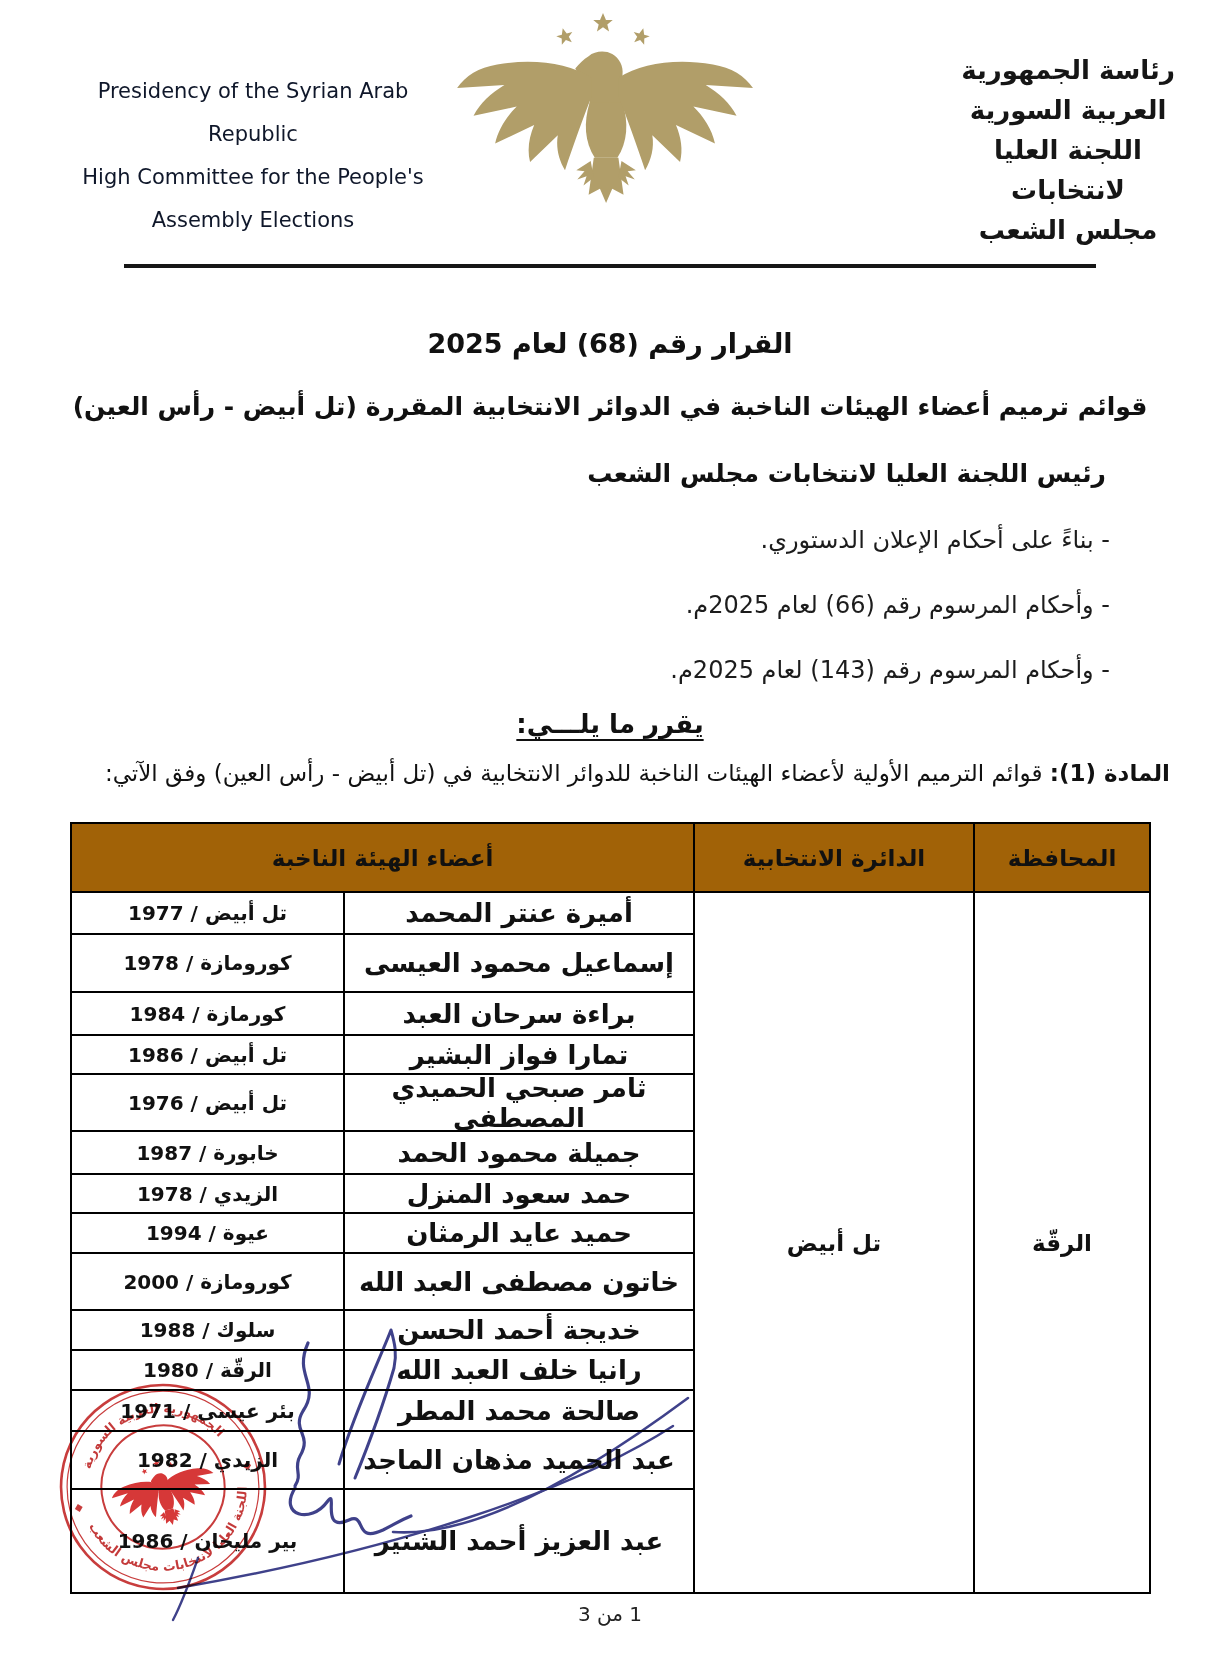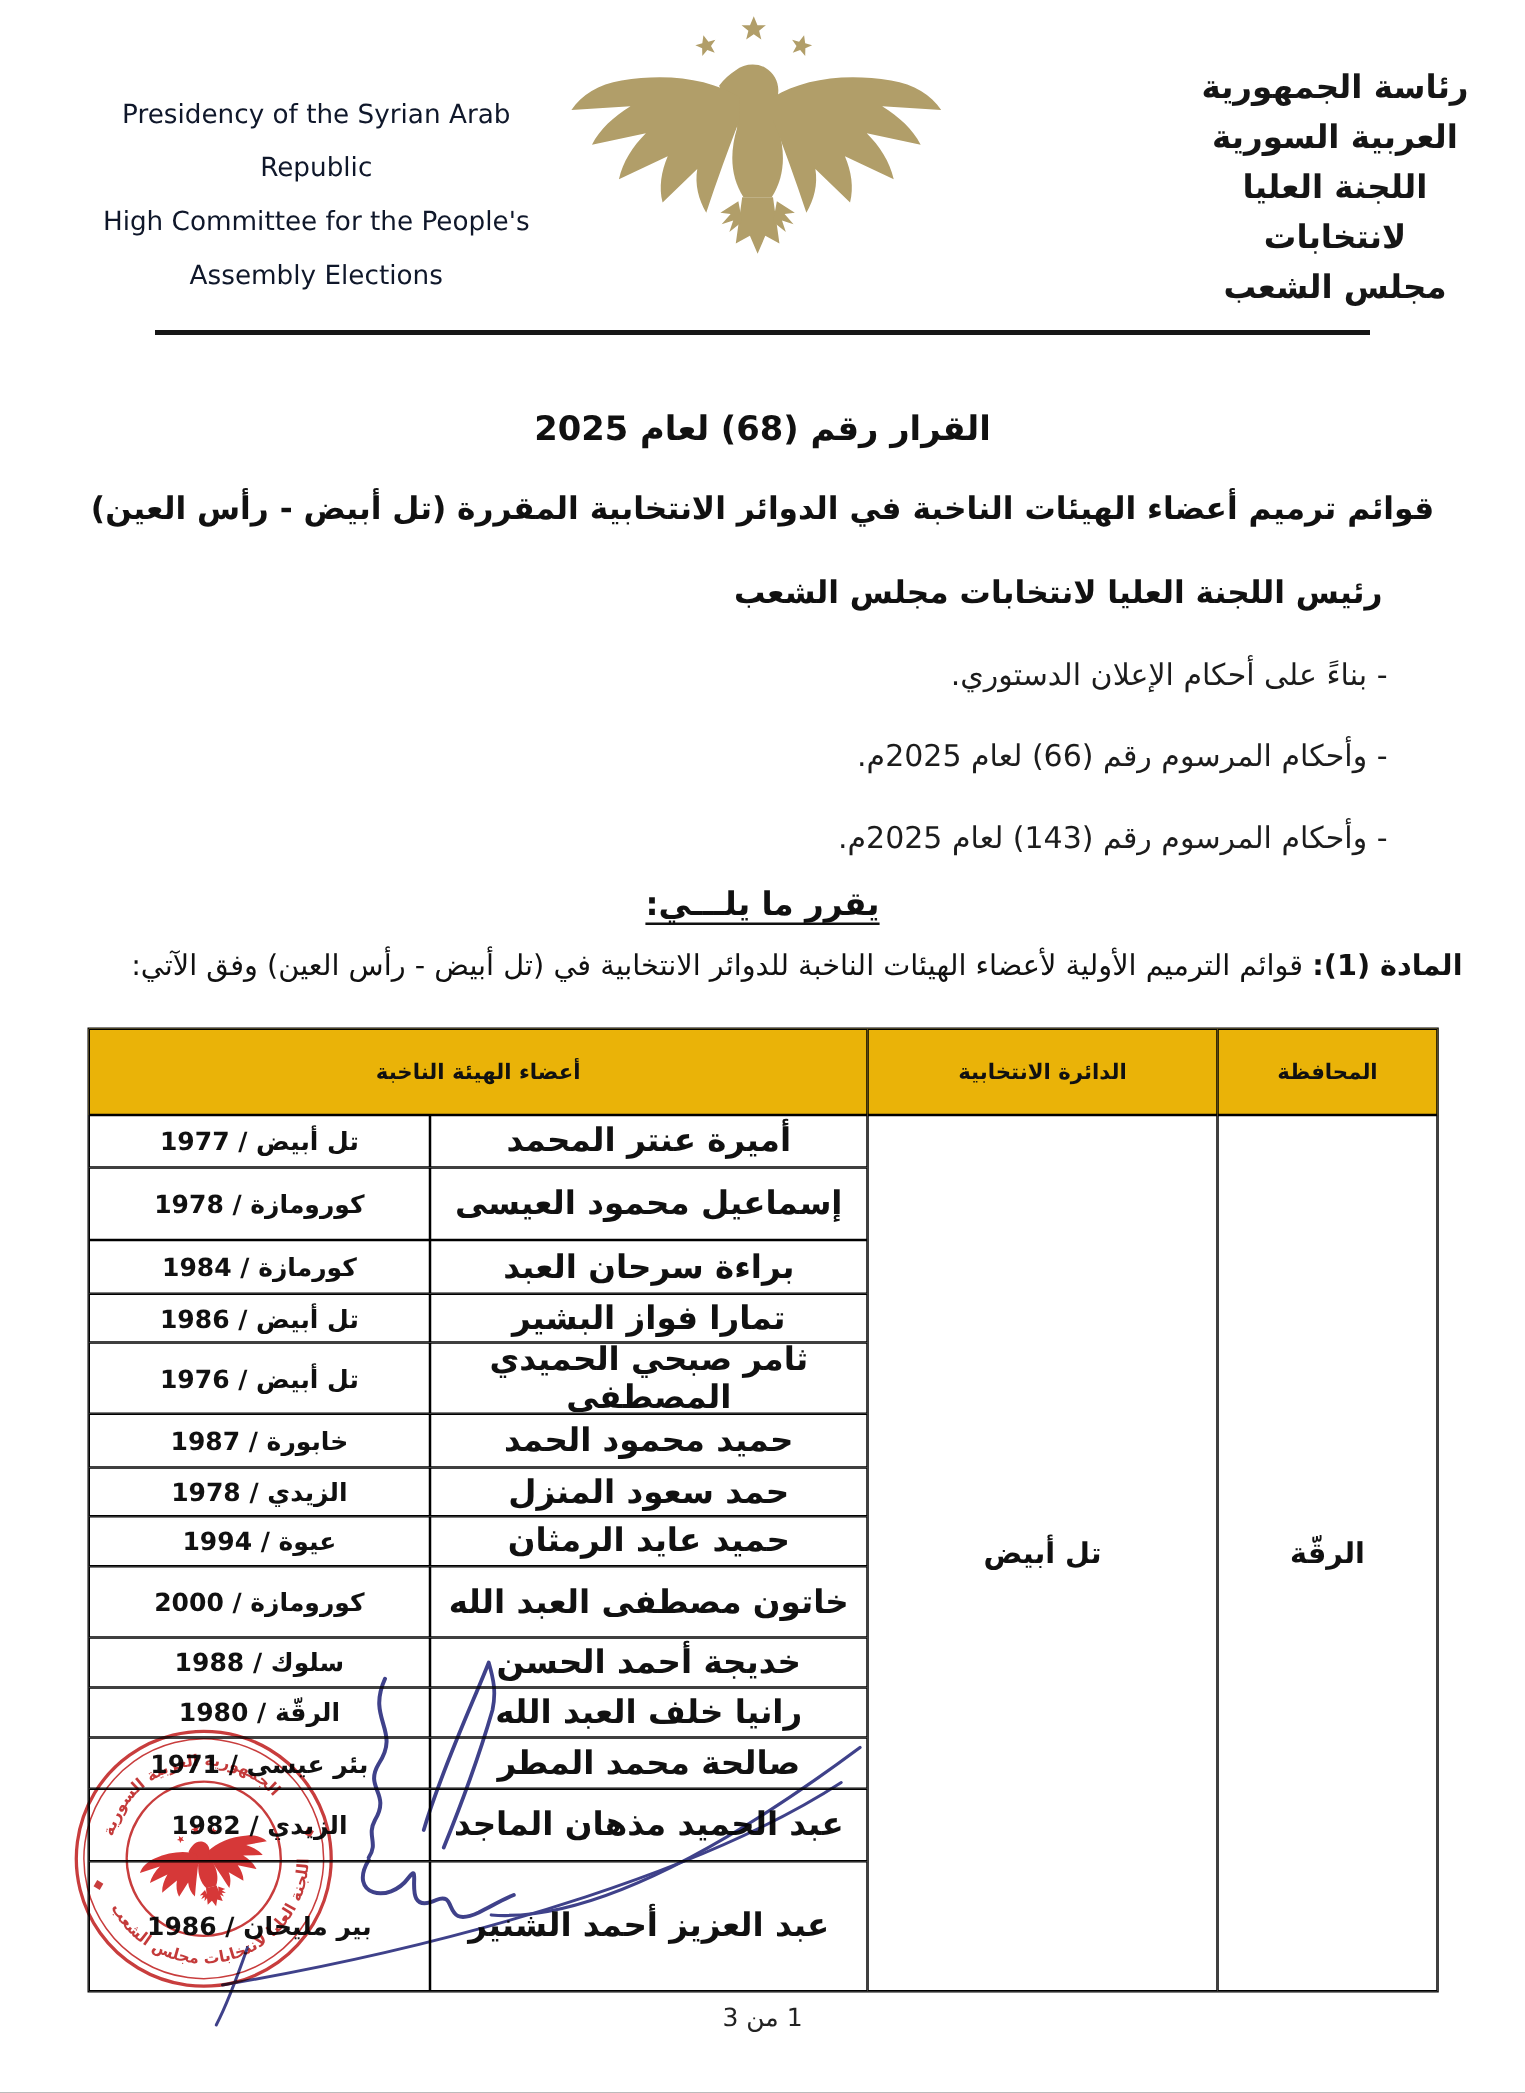--- a/index.html
+++ b/index.html
@@ -38,21 +38,21 @@
     position:absolute;left:70px;top:822px;width:1081px;
     display:grid;
     grid-template-columns:273px 350px 280px 176px;
     grid-template-rows:69px 42px 58px 43px 39px 57px 43px 39px 40px 57px 40px 40px 41px 58px 104px;
     border:1px solid #000;direction:ltr;
   }
   .c{
     border:1px solid #000;display:flex;align-items:center;justify-content:center;
     font-weight:bold;text-align:center;padding:2px 6px;direction:rtl;
   }
-  .hc{background:#eab308;font-size:17px;}
+  .hc{background:#a16207;font-size:23px;}
   .h-members{grid-column:1/3;grid-row:1;}
   .h-district{grid-column:3;grid-row:1;}
   .h-gov{grid-column:4;grid-row:1;}
   .v-district{grid-column:3;grid-row:2/16;font-size:23px;}
   .v-gov{grid-column:4;grid-row:2/16;font-size:23px;}
   .cell-name{grid-column:2;font-size:26px;}
   .cell-birth{grid-column:1;font-size:20px;direction:ltr;}
   
   .stamp{
     position:absolute;left:56px;top:1380px;width:214px;height:214px;
@@ -148,21 +148,21 @@
         <div class="c cell-name">تمارا فواز البشير</div>
       </div>
 
       <div style="display:contents">
         <div class="c cell-birth">1976 / تل أبيض</div>
         <div class="c cell-name">ثامر صبحي الحميدي المصطفى</div>
       </div>
 
       <div style="display:contents">
         <div class="c cell-birth">1987 / خابورة</div>
-        <div class="c cell-name">حميد محمود الحمد</div>
+        <div class="c cell-name">جميلة محمود الحمد</div>
       </div>
 
       <div style="display:contents">
         <div class="c cell-birth">1978 / الزيدي</div>
         <div class="c cell-name">حمد سعود المنزل</div>
       </div>
 
       <div style="display:contents">
         <div class="c cell-birth">1994 / عيوة</div>
         <div class="c cell-name">حميد عايد الرمثان</div>

